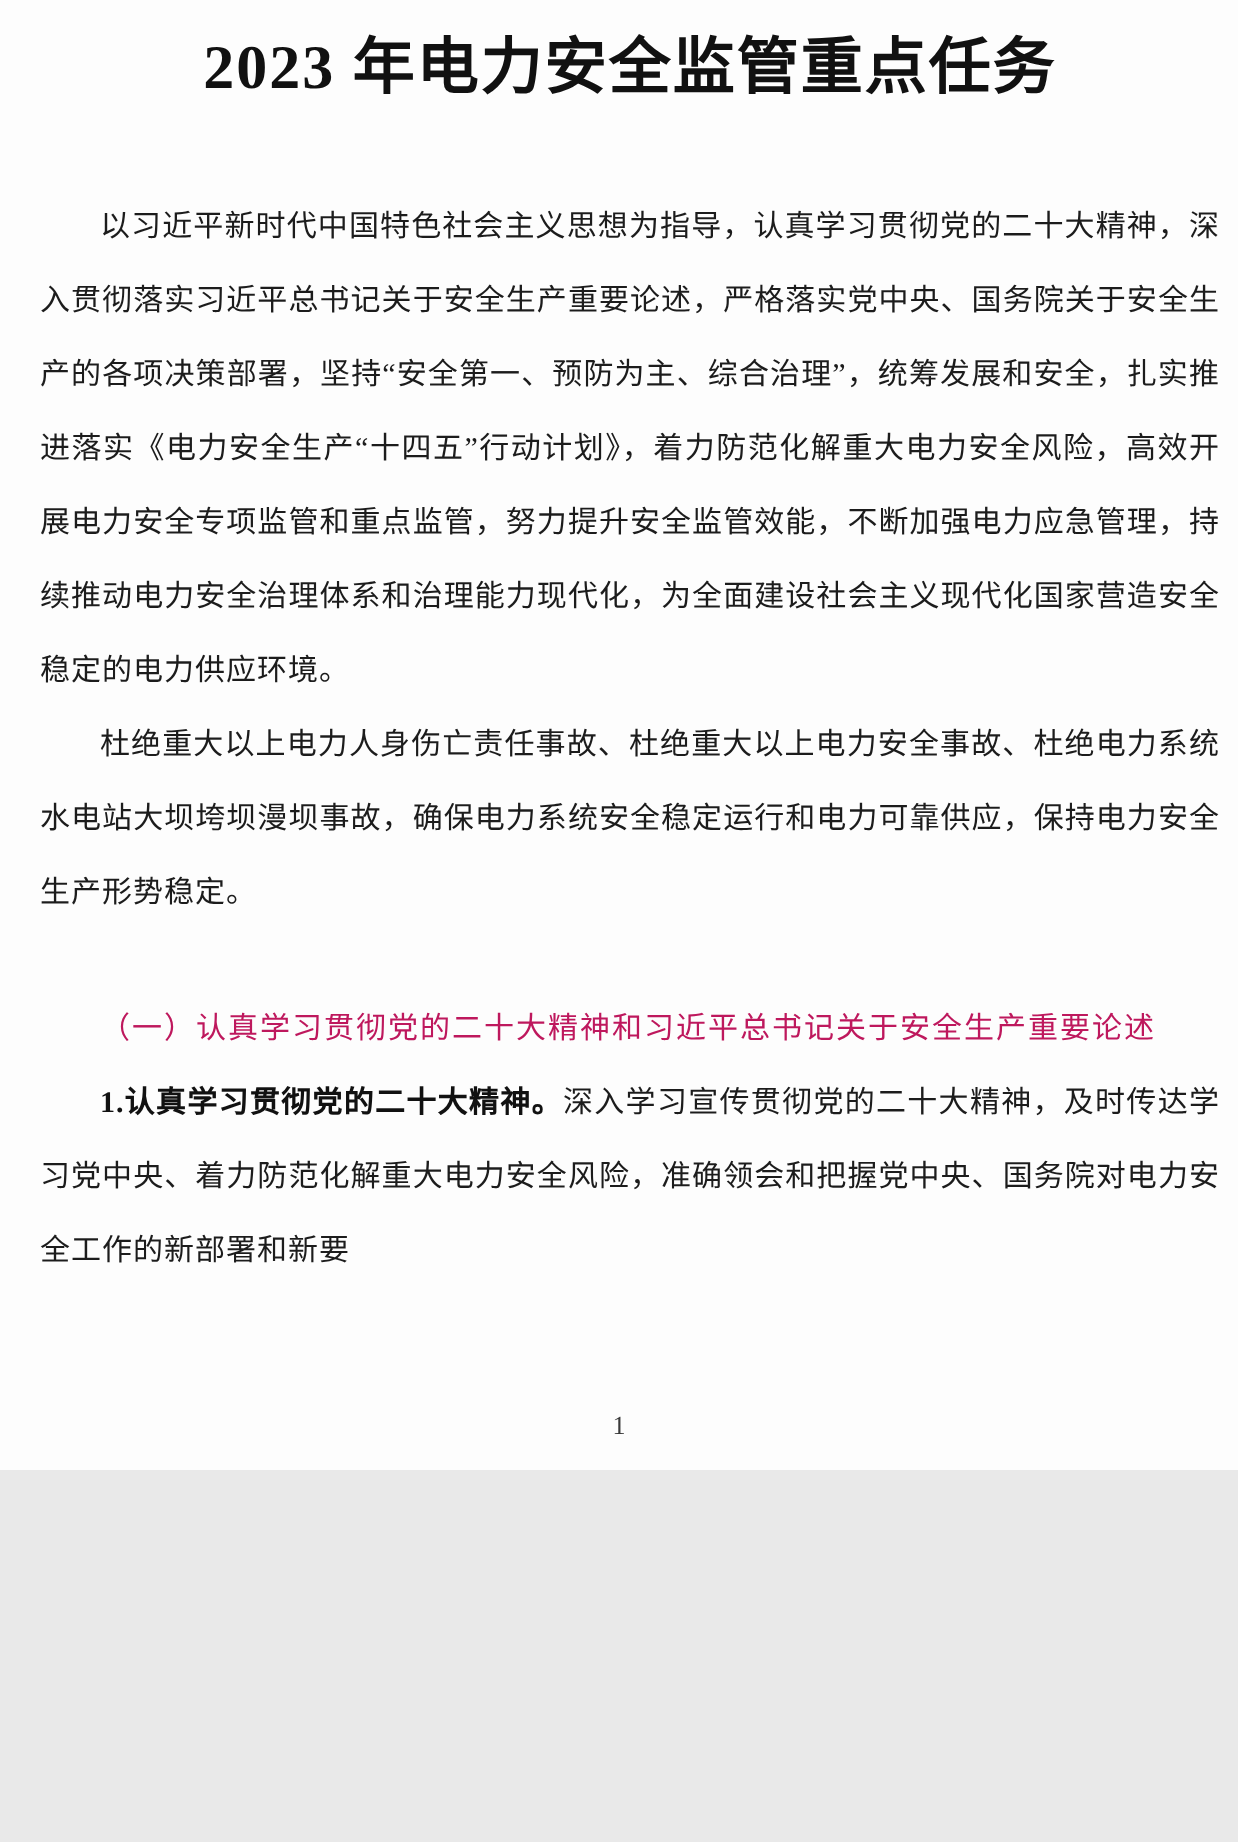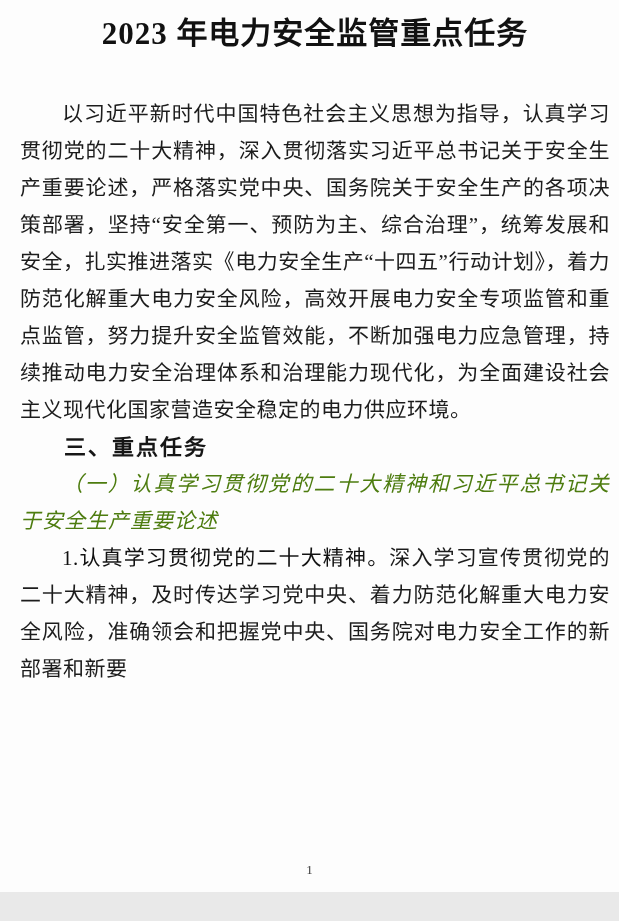--- a/index.html
+++ b/index.html
@@ -3,21 +3,21 @@
 <meta charset="utf-8">
 <style>
   html, body {
     margin: 0;
     padding: 0;
     background: #e9e9e9;
   }
   .page {
     position: relative;
     width: 619px;
-    height: 892px;
+    height: 735px;
     margin: 0 auto;
     background: #fdfdfd;
     box-sizing: border-box;
     padding: 12px 9px 0 20px;
     overflow: hidden;
     color: #1c1c1c;
   }
   .doc-title {
     margin: 0 0 40px 0;
     text-align: center;
@@ -34,34 +34,34 @@
     font-size: 22px;
     font-weight: 700;
     line-height: 37px;
     text-indent: 2em;
     letter-spacing: 2px;
     color: #161616;
   }
   .body-para {
     margin: 0;
     font-family: "Liberation Serif", "DejaVu Serif", serif;
-    font-size: 21px;
+    font-size: 15px;
     line-height: 37px;
     text-align: justify;
     text-indent: 2em;
     letter-spacing: 0.5px;
     color: #1c1c1c;
   }
   .subsection-para {
-    font-style: italic;           
     letter-spacing: 1px;
-    color: #4d7c0f;
+    color: #be185d;
+    margin-top: 31px;
   }
   .task-lead {
-    font-weight: 400;
+    font-weight: 700;
     color: #111;
   }
   .page-number {
     position: absolute;
     left: 0;
     right: 0;
     bottom: 14px;
     text-align: center;
     font-family: "Liberation Serif", "DejaVu Serif", serif;
     font-size: 13px;
@@ -72,22 +72,22 @@
 <body>
 
 <div class="page">
 
   <h1 class="doc-title">2023 年电力安全监管重点任务</h1>
 
 
   <p class="body-para">以习近平新时代中国特色社会主义思想为指导，认真学习贯彻党的二十大精神，深入贯彻落实习近平总书记关于安全生产重要论述，严格落实党中央、国务院关于安全生产的各项决策部署，坚持“安全第一、预防为主、综合治理”，统筹发展和安全，扎实推进落实《电力安全生产“十四五”行动计划》，着力防范化解重大电力安全风险，高效开展电力安全专项监管和重点监管，努力提升安全监管效能，不断加强电力应急管理，持续推动电力安全治理体系和治理能力现代化，为全面建设社会主义现代化国家营造安全稳定的电力供应环境。</p>
 
 
+  <p class="body-para">杜绝重大以上电力人身伤亡责任事故、杜绝重大以上电力安全事故、杜绝电力系统水电站大坝垮坝漫坝事故，确保电力系统安全稳定运行和电力可靠供应，保持电力安全生产形势稳定。</p>
 
-  <h2 class="section-heading">三、重点任务</h2>
 
   <p class="body-para subsection-para">（一）认真学习贯彻党的二十大精神和习近平总书记关于安全生产重要论述</p>
 
   <p class="body-para">
     <span class="task-lead">1.认真学习贯彻党的二十大精神。</span><span>深入学习宣传贯彻党的二十大精神，及时传达学习党中央、着力防范化解重大电力安全风险，准确领会和把握党中央、国务院对电力安全工作的新部署和新要</span>
   </p>
 
   <div class="page-number">1</div>
 
 </div>

